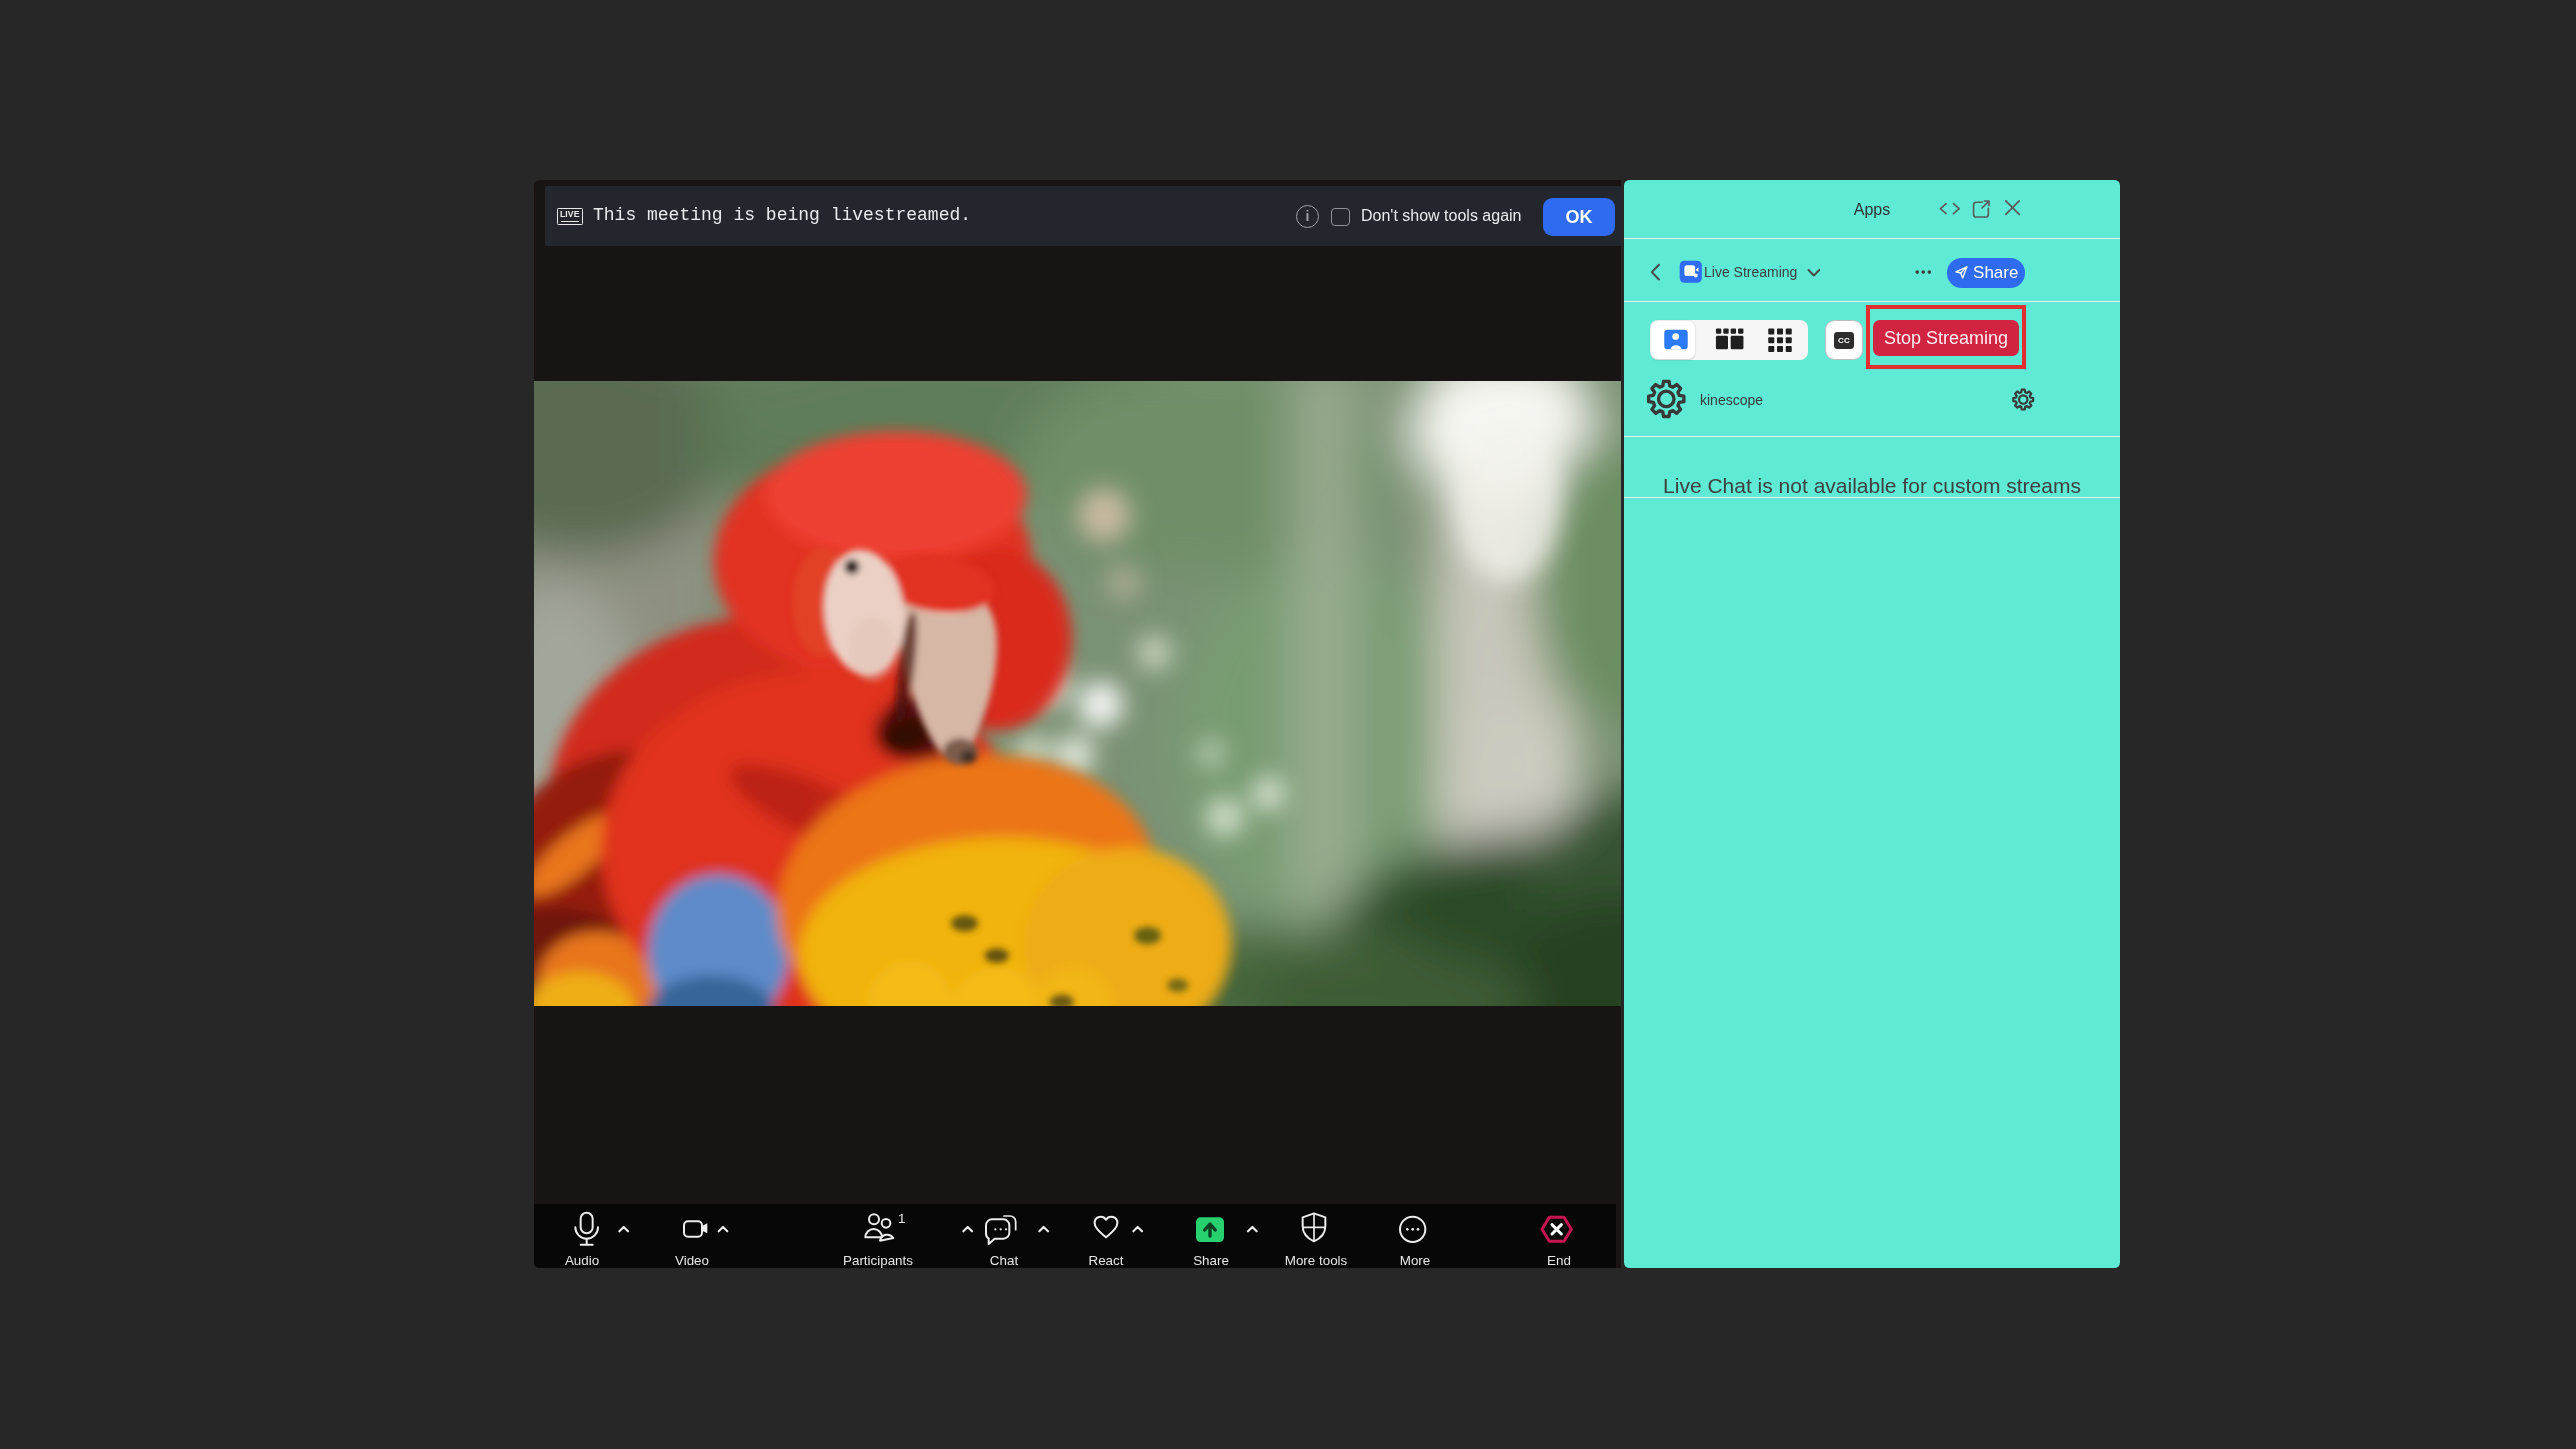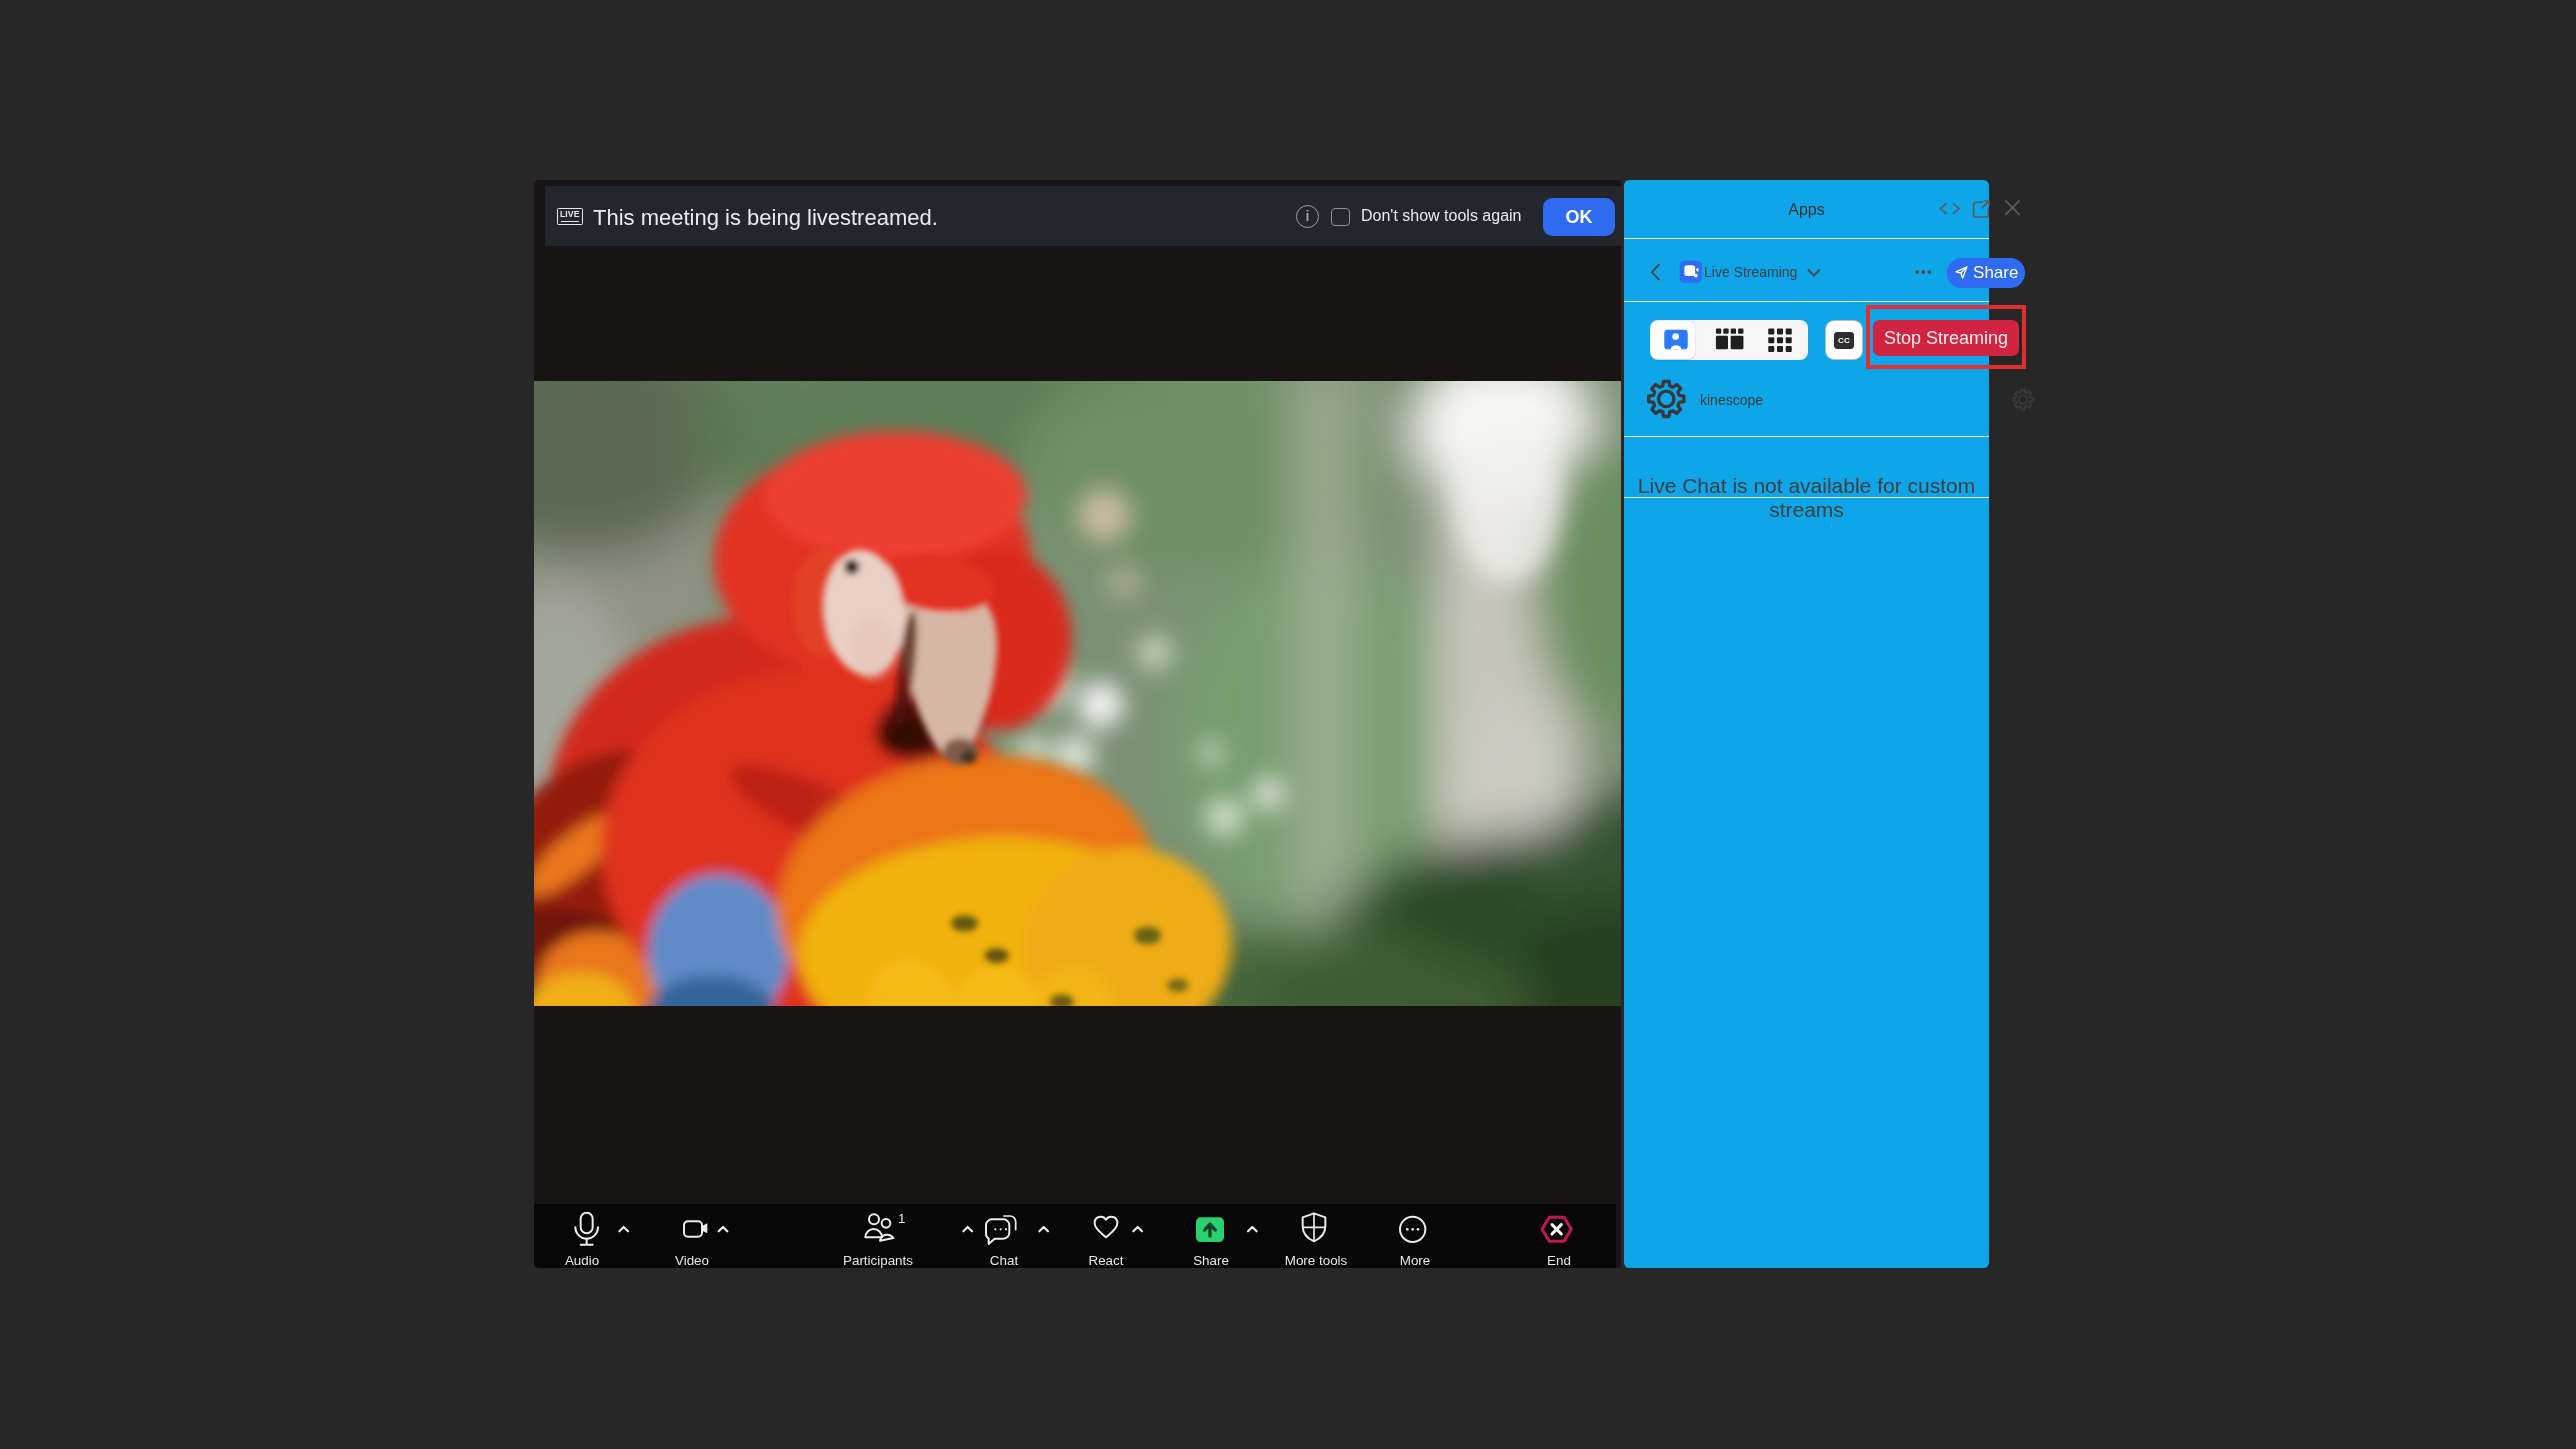--- a/index.html
+++ b/index.html
@@ -6,38 +6,38 @@
   html,body { width:2576px; height:1449px; background:#272727; overflow:hidden;
     font-family:"Liberation Sans", sans-serif; }
   
   #win { position:absolute; left:534px; top:180px; width:1087px; height:1088px;
     background:#191414; border-radius:5.4px 0 0 5.4px; overflow:hidden; }
   #banner { position:absolute; left:11px; top:6px; width:100%; height:60px; background:#23262d; }
   #livebadge { position:absolute; left:12px; top:21.5px; width:25.5px; height:17.4px;
     border:1.3px solid #e8e8e8; border-radius:1.3px; color:#e8e8e8;
     font-size:8.7px; font-weight:bold; text-align:center; line-height:10px; letter-spacing:0.1px;}
   #livebadge .ul { position:absolute; left:2.7px; right:2.7px; bottom:2px; height:1.3px; background:#e8e8e8; }
-  #bannertext { position:absolute; left:48px; top:19px; font-size:22px; color:#e9ebee; }
+  #bannertext { position:absolute; left:48px; top:19px; font-size:18px; color:#e9ebee;font-family:Liberation Mono, monospace; }
   #infoicon { position:absolute; left:751px; top:19px; width:23px; height:23px;
     border:1.7px solid #9aa0a8; border-radius:50%; color:#9aa0a8; text-align:center;
     font-size:14px; line-height:21px; font-weight:bold;}
   #cb { position:absolute; left:786px; top:21.5px; width:19px; height:18px;
     border:1.7px solid #8e939b; border-radius:4px; }
   #dontshow { position:absolute; left:816px; top:21px; font-size:16px; color:#e9ebee; }
   #okbtn { position:absolute; left:998px; top:12px; width:72px; height:38px;
     background:#2e6bf0; border-radius:9.4px; color:#fff; font-size:18px; font-weight:bold;
     text-align:center; line-height:38px; }
   #vid { position:absolute; left:0; top:201px; width:1087px; height:625px; }
   
   #toolbar { position:absolute; left:0; bottom:0; width:1082px; height:64px; background:#070708; }
   .tb-label { position:absolute; top:49px; width:134px; margin-left:-67px;
     text-align:center; font-size:13.4px; color:#e6e6e6; }
   
-  #panel { position:absolute; left:1624px; top:180px; width:365px; height:1088px;
-    background:#0ea5e9; border-radius:5.4px;padding-left:45px; }
+  #panel { position:absolute; left:1624px; top:180px; width:496px; height:1088px;
+    background:#5eead4; border-radius:5.4px;padding-left:45px; }
   #apps-title { position:absolute; left:0; top:21px; width:100%; text-align:center;
     font-size:16px; color:#333333; }
   .divider { position:absolute; left:0; width:100%; height:1.3px; background:#ebebeb; }
   #row2 { position:absolute; left:0; top:78px; width:100%; height:0; }
   #appname { position:absolute; left:80px; top:6px; font-size:14px; color:#3f3f3f; }
   #sharebtn { position:absolute; left:323px; top:0px; width:78px; height:29.5px;
     background:#2e6bf0; border-radius:14.8px; color:#fff; font-size:17px;
     text-align:center; line-height:29.5px; }
   #viewgroup { z-index:1; position:absolute; left:26px; top:140px; width:158px; height:40px;
     background:#f6f6f7; border-radius:8px; }

